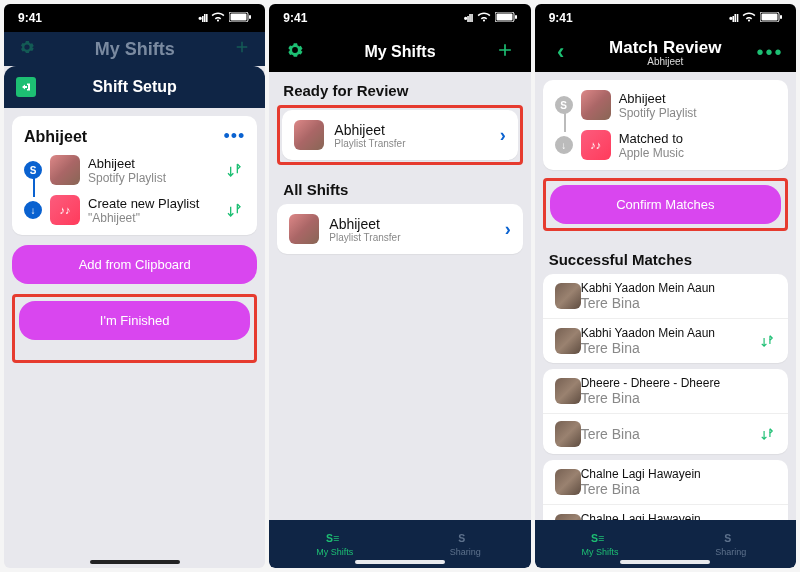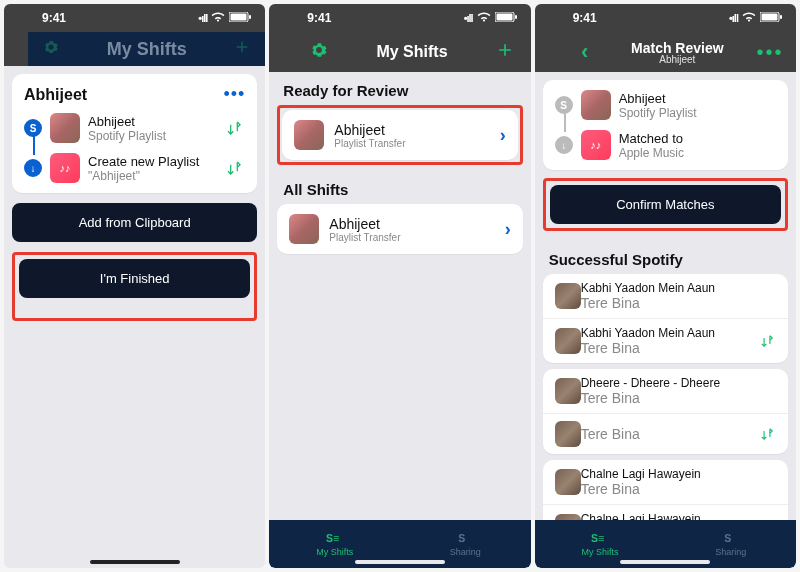--- a/index.html
+++ b/index.html
@@ -37,21 +37,21 @@
   .icon-signal::before { content: "•ıll"; letter-spacing: -1px; font-size: 11px; }
 
   .navbar {
     height: 40px;
     display: flex;
     align-items: center;
     justify-content: space-between;
     padding: 0 12px;
     color: #fff;
   }
-  .dark-header { background: #404040; color: #fff; padding-left: 24px; }
+  .dark-header { background: #000000; color: #fff; }
   .navbar-title { font-size: 16px; font-weight: 600; text-align: center; flex: 1; }
   .navbar-sub { font-size: 10px; text-align: center; opacity: .85; margin-top: -2px; }
   .navbar-stack { display:flex; flex-direction:column; align-items:center; flex:1; }
   .navbar-btn { width: 28px; text-align: center; }
 
   .behind-title {
     background: #0f2545;
     height: 34px;
     display: flex;
     align-items: center;
@@ -138,22 +138,22 @@
   }
   .connector {
     position: absolute;
     left: 9px; top: 20px; width: 2px; height: 22px;
     background: #0a62d0;
   }
   .connector.grey { background:#bbb; }
 
   .btn {
     display: block; width: 100%;
-    background: #0f172a; color: #fff;
-    border: none; border-radius: 8px;
+    background: #d946ef; color: #fff;
+    border: none; border-radius: 16px;
     padding: 12px 0;
     font-size: 13px; font-weight: 500;
     text-align: center;
     margin-bottom: 10px;
   }
   .red-box {
     border: 3px solid #e63b2f;
     border-radius: 4px;
   }
 
@@ -244,20 +244,28 @@
       <span style="opacity:.35"><svg width="18" height="18" viewBox="0 0 24 24" fill="#1dbf73">
             <path d="M19.4 13l.03-.99L21 10.5l-2-3.46-2.1.63a7 7 0 00-1.72-1L14.5 4h-4l-.68 2.17a7 7 0 00-1.72 1L6 6.54l-2 3.46 1.57 1.51L5.6 13l-1.57 1.51 2 3.46 2.1-.63a7 7 0 001.72 1L10.5 20h4l.68-2.17a7 7 0 001.72-1l2.1.63 2-3.46L19.4 13zM12 15.5A3.5 3.5 0 1112 8.5a3.5 3.5 0 010 7z"></path>
           </svg></span>
       <span class="bt-text">My Shifts</span>
       <span style="opacity:.35"><svg width="18" height="18" viewBox="0 0 24 24">
             <path d="M11 5h2v6h6v2h-6v6h-2v-6H5v-2h6z" fill="#1dbf73"></path>
           </svg></span>
     </div>
   </div>
 
+  <div class="sheet-hdr">
+    <span class="back-slot">
+      <svg width="12" height="12" viewBox="0 0 24 24">
+          <path d="M14 5h6v14h-6v-3h2v-8h-2zM4 12l6-5v3h4v4h-4v3z" fill="#fff"></path>
+        </svg>
+    </span>
+    <span class="title">Shift Setup</span>
+  </div>
 
   <div class="content">
     <div class="card">
       <div class="card-header">
         <span class="card-title">Abhijeet</span>
         <span class="dots">•••</span>
       </div>
       <div class="src-row">
         <span class="connector"></span>
         <span class="src-badge badge-spotify">S</span>
@@ -375,21 +383,21 @@
         <span><svg width="22" height="10" viewBox="0 0 22 10">
               <rect x="0" y="0" width="19" height="10" rx="2" fill="none" stroke="#fff" stroke-width="1"></rect>
               <rect x="1.5" y="1.5" width="16" height="7" rx="1" fill="#fff"></rect>
               <rect x="20" y="3" width="2" height="4" rx="1" fill="#fff"></rect>
             </svg></span>
       </span>
     </div>
     <div class="navbar">
       <span class="navbar-btn back-chev">‹</span>
       <span class="navbar-stack">
-        <span class="navbar-title" style="font-size:14px">Match Review</span>
+        <span class="navbar-title" style="font-size:17px">Match Review</span>
         <span class="navbar-sub">Abhijeet</span>
       </span>
       <span class="navbar-btn green-dots">•••</span>
     </div>
   </div>
 
   <div class="content pad0" style="overflow-y:hidden;">
     <div class="src-card" style="position:relative;">
       <div class="src-row">
         <span class="connector grey"></span>
@@ -407,21 +415,21 @@
           <div class="t1">Matched to</div>
           <div class="t2">Apple Music</div>
         </span>
       </div>
     </div>
 
     <div class="confirm-wrap red-box" style="padding:4px;">
       <button class="btn" style="margin-bottom:0">Confirm Matches</button>
     </div>
 
-    <div class="section-label">Successful Spotify</div>
+    <div class="section-label">Successful Matches</div>
 
     <div class="match-list">
       <div class="match-card">
         <div class="match-row">
           <span class="thumb album"></span>
           <span class="txt">
               <div class="t1">Kabhi Yaadon Mein Aaun</div>
               <div class="t2">Tere Bina</div>
             </span>
         </div>

